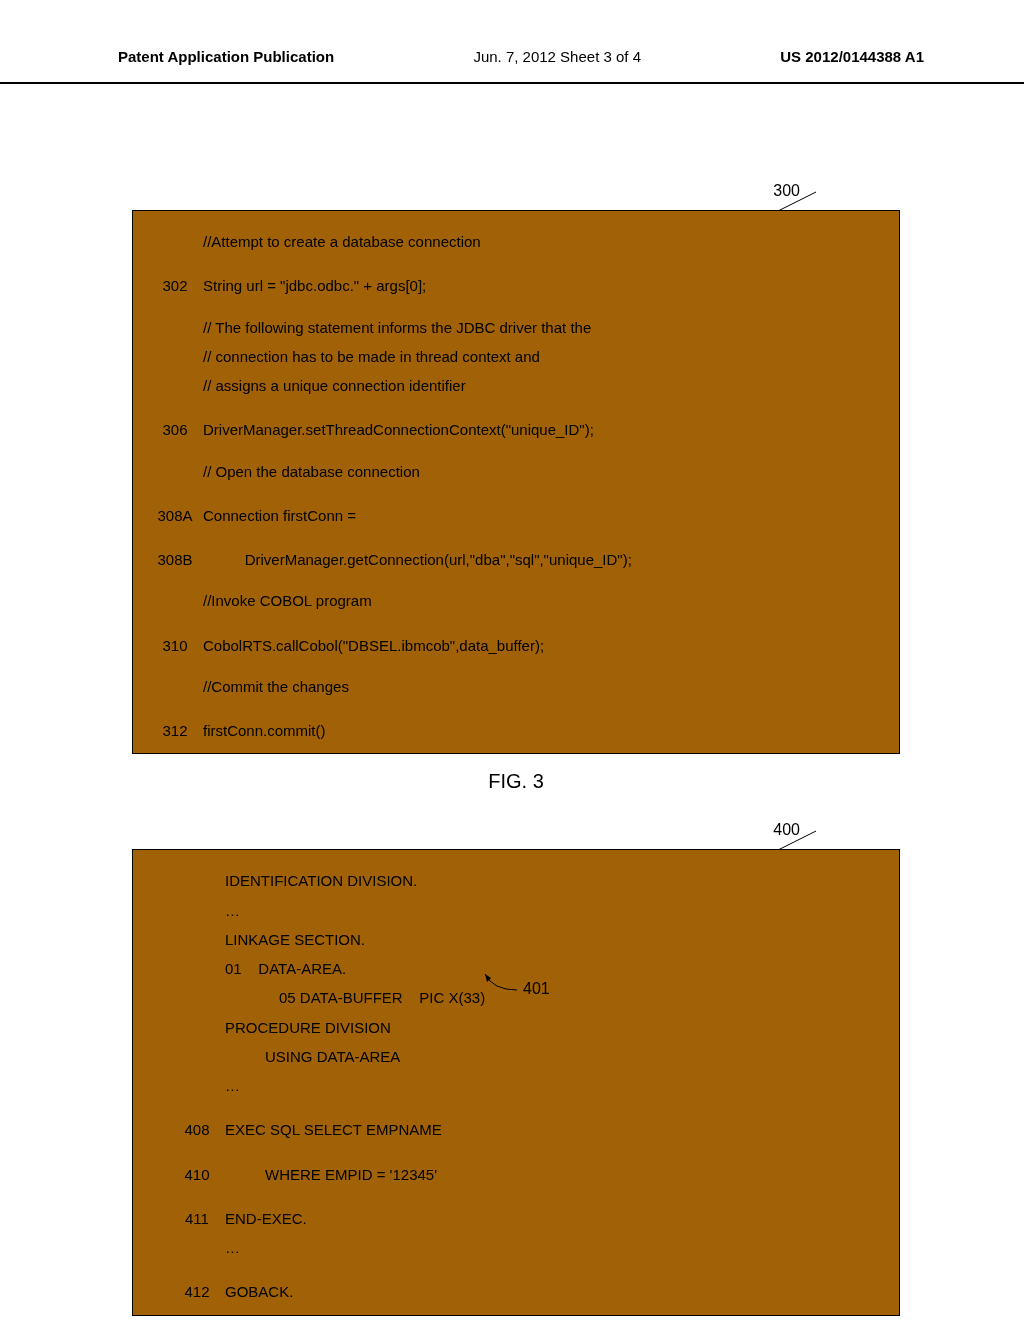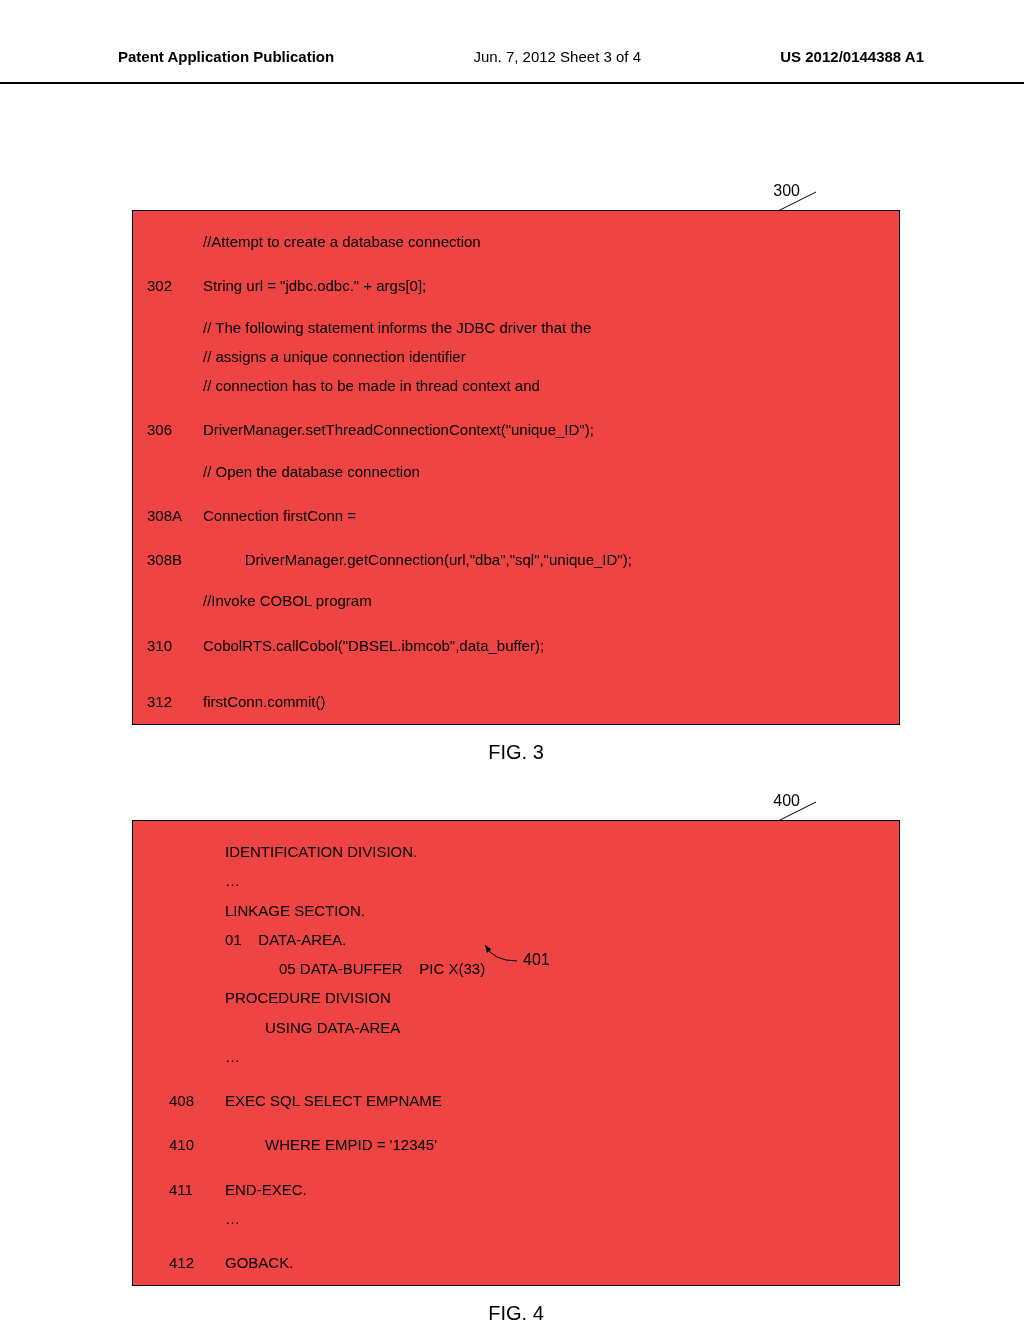--- a/index.html
+++ b/index.html
@@ -39,30 +39,30 @@
     top: -28px;
     font-size: 16px;
   }
 
   .code-box {
     border: 1px solid #000;
     padding: 12px 14px 12px 14px;
     font-size: 15px;
     line-height: 1.35;
     position: relative;
-    background: #ef4444;
+    background: #a16207;
   }
   .code-row {
     display: flex;
     align-items: baseline;
   }
   .lineno {
     width: 56px;
     flex-shrink: 0;
-    text-align: left;
+    text-align: center;
     margin-top: 24px;
   }
   .code-text { white-space: pre; }
   .indent-num2 { padding-left: 54px; }
   .indent-back1 { padding-left: 40px; }
 
   .blank-row { height: 12px; }
 
   .fig-caption {
     text-align: center;
@@ -124,25 +124,25 @@
           <span class="lineno">302</span>
           <span class="code-text ">String url = "jdbc.odbc." + args[0];</span>
         </div>
         <div class="blank-row"></div>
         <div class="code-row">
           <span class="lineno"></span>
           <span class="code-text ">// The following statement informs the JDBC driver that the</span>
         </div>
         <div class="code-row">
           <span class="lineno"></span>
+          <span class="code-text ">// connection has to be made in thread context and</span>
+        </div>
+        <div class="code-row">
+          <span class="lineno"></span>
           <span class="code-text ">// assigns a unique connection identifier</span>
-        </div>
-        <div class="code-row">
-          <span class="lineno"></span>
-          <span class="code-text ">// connection has to be made in thread context and</span>
         </div>
         <div class="code-row">
           <span class="lineno">306</span>
           <span class="code-text ">DriverManager.setThreadConnectionContext("unique_ID");</span>
         </div>
         <div class="blank-row"></div>
         <div class="code-row">
           <span class="lineno"></span>
           <span class="code-text ">// Open the database connection</span>
         </div>
@@ -157,20 +157,24 @@
         <div class="blank-row"></div>
         <div class="code-row">
           <span class="lineno"></span>
           <span class="code-text ">//Invoke COBOL program</span>
         </div>
         <div class="code-row">
           <span class="lineno">310</span>
           <span class="code-text ">CobolRTS.callCobol("DBSEL.ibmcob",data_buffer);</span>
         </div>
         <div class="blank-row"></div>
+        <div class="code-row">
+          <span class="lineno"></span>
+          <span class="code-text ">//Commit the changes</span>
+        </div>
         <div class="code-row">
           <span class="lineno">312</span>
           <span class="code-text ">firstConn.commit()</span>
         </div>
       </div>
     <div class="fig-caption">FIG. 3</div>
   </div>
 
   <div class="block-wrap section2">
     <div class="fig-label">400</div>

